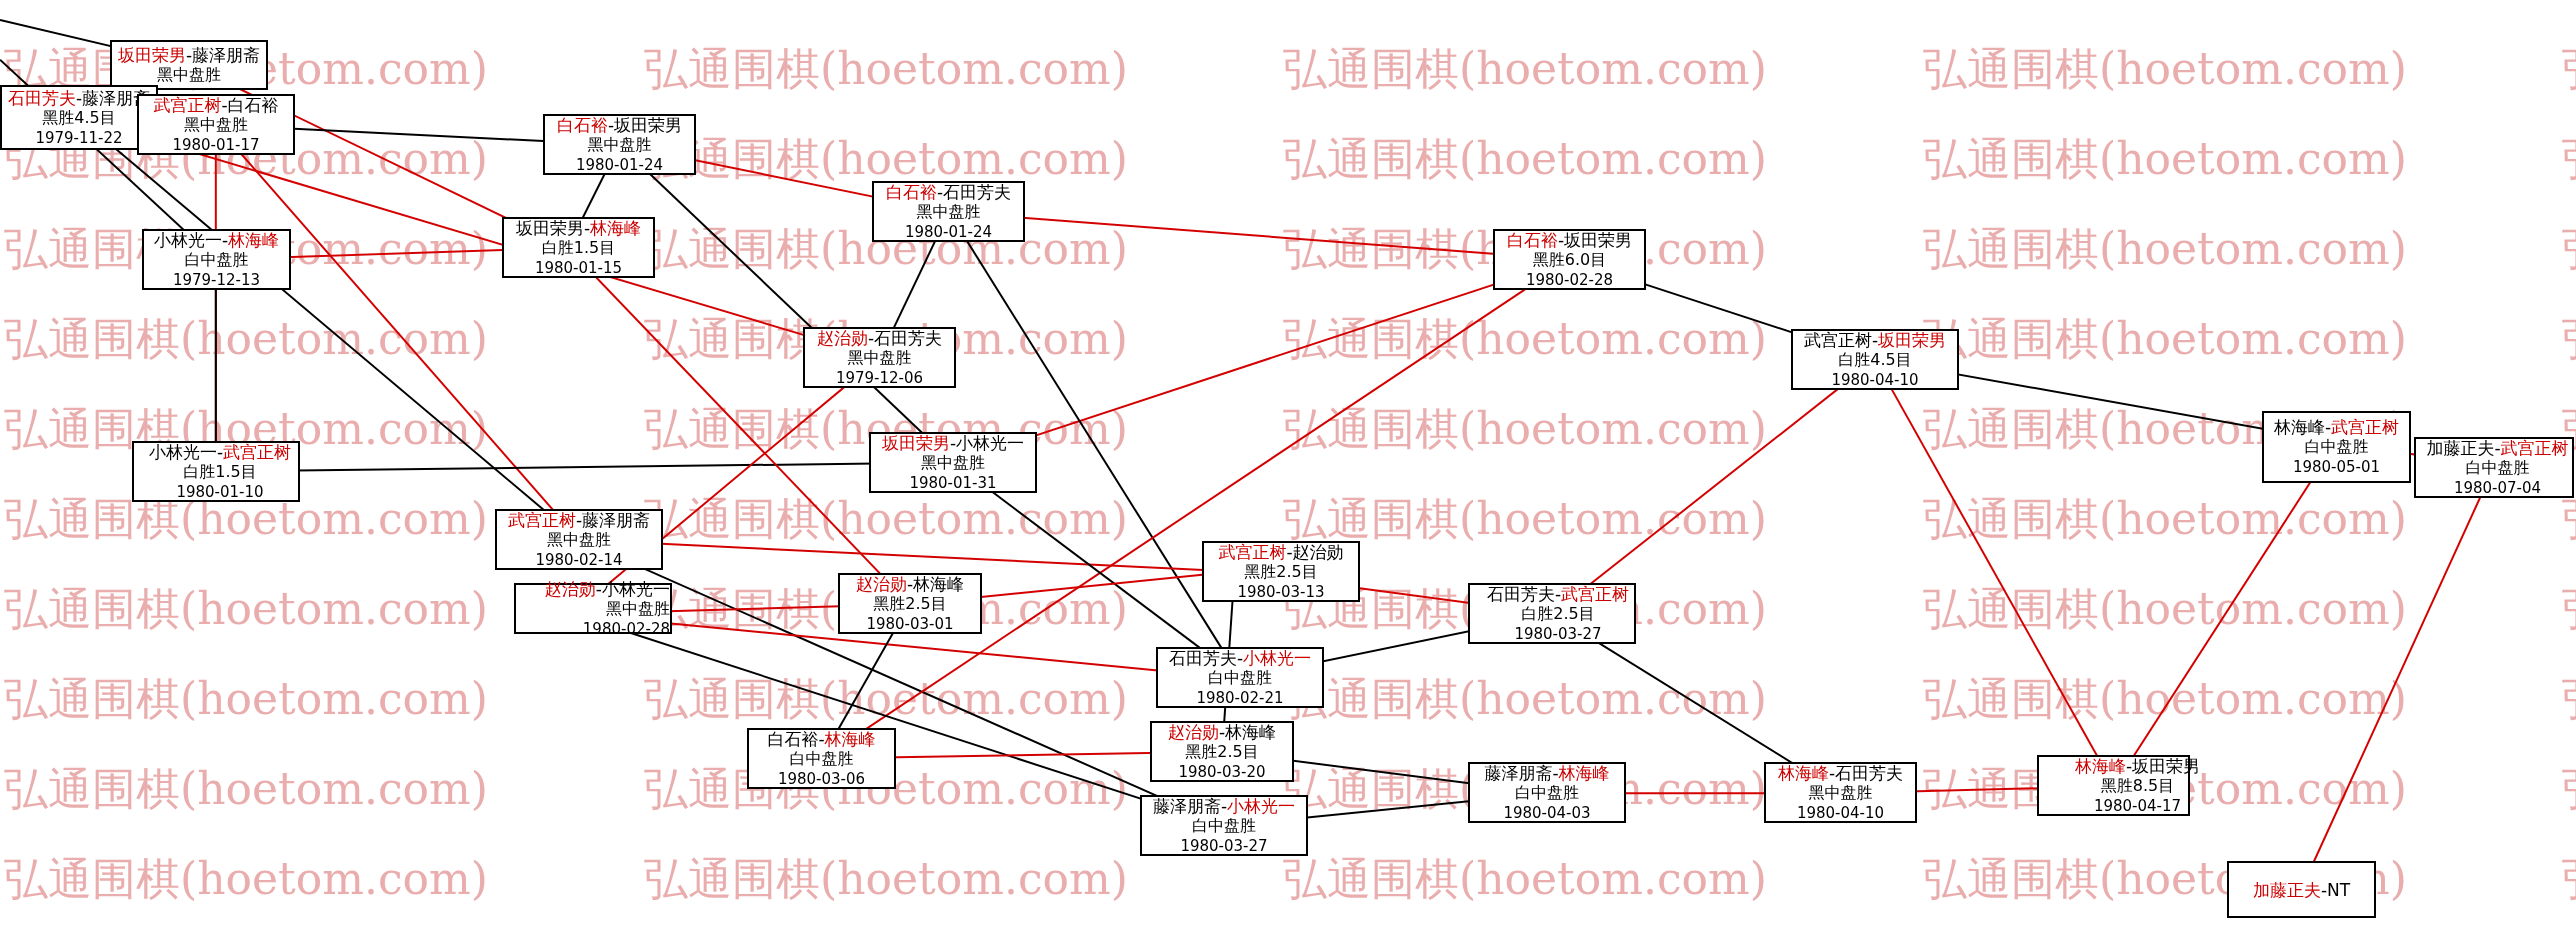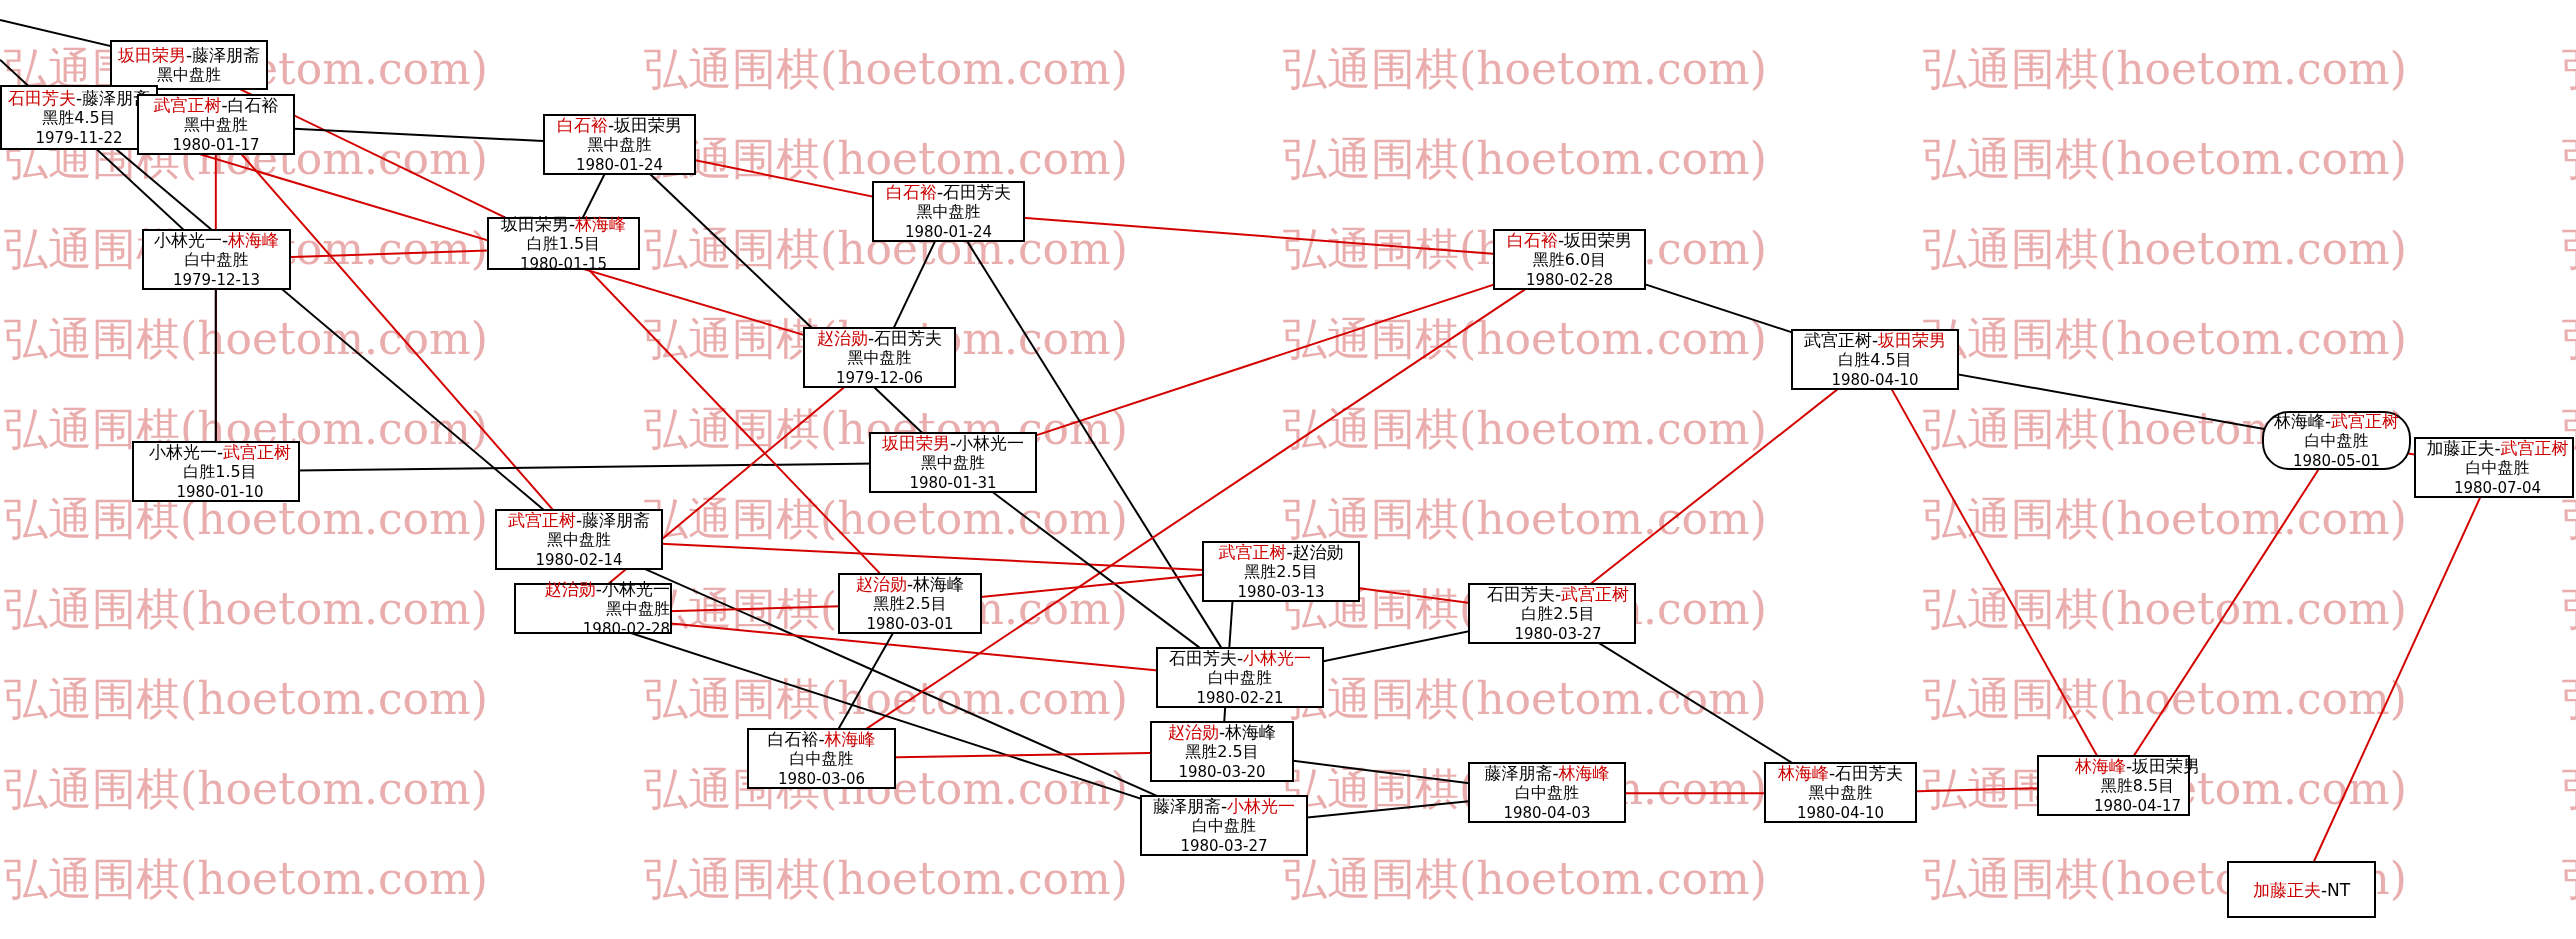--- a/index.html
+++ b/index.html
@@ -166,21 +166,21 @@
       <div class="node" style="left: 872px; top: 181px; width: 153px; height: 61px;">
         <div class="names"><span class="win">白石裕</span><span>-</span><span class="">石田芳夫</span></div>
         <div class="result">黑中盘胜</div>
         <div class="date">1980-01-24</div>
       </div>
       <div class="node" style="left: 142px; top: 229px; width: 149px; height: 61px;">
         <div class="names"><span class="">小林光一</span><span>-</span><span class="win">林海峰</span></div>
         <div class="result">白中盘胜</div>
         <div class="date">1979-12-13</div>
       </div>
-      <div class="node" style="left: 487px; top: 217px; width: 153px; height: 53px;">
+      <div class="node" style="left: 502px; top: 217px; width: 153px; height: 61px;">
         <div class="names"><span class="">坂田荣男</span><span>-</span><span class="win">林海峰</span></div>
         <div class="result">白胜1.5目</div>
         <div class="date">1980-01-15</div>
       </div>
       <div class="node" style="left: 803px; top: 327px; width: 153px; height: 61px;">
         <div class="names"><span class="win">赵治勋</span><span>-</span><span class="">石田芳夫</span></div>
         <div class="result">黑中盘胜</div>
         <div class="date">1979-12-06</div>
       </div>
       <div class="node" style="left: 1493px; top: 229px; width: 153px; height: 61px;">
@@ -196,21 +196,21 @@
       <div class="node" style="left: 869px; top: 432px; width: 168px; height: 61px;">
         <div class="names"><span class="win">坂田荣男</span><span>-</span><span class="">小林光一</span></div>
         <div class="result">黑中盘胜</div>
         <div class="date">1980-01-31</div>
       </div>
       <div class="node" style="left: 132px; top: 441px; width: 168px; height: 61px; padding-left: 8px;">
         <div class="names"><span class="">小林光一</span><span>-</span><span class="win">武宫正树</span></div>
         <div class="result">白胜1.5目</div>
         <div class="date">1980-01-10</div>
       </div>
-      <div class="node" style="left: 2262px; top: 411px; width: 149px; height: 59px; border-radius: 27px;">
+      <div class="node" style="left: 2262px; top: 411px; width: 149px; height: 72px;">
         <div class="names"><span class="">林海峰</span><span>-</span><span class="win">武宫正树</span></div>
         <div class="result">白中盘胜</div>
         <div class="date">1980-05-01</div>
       </div>
       <div class="node" style="left: 2414px; top: 437px; width: 160px; height: 61px; padding-left: 7px;">
         <div class="names"><span class="">加藤正夫</span><span>-</span><span class="win">武宫正树</span></div>
         <div class="result">白中盘胜</div>
         <div class="date">1980-07-04</div>
       </div>
       <div class="node" style="left: 495px; top: 509px; width: 168px; height: 61px; text-align: center;">

